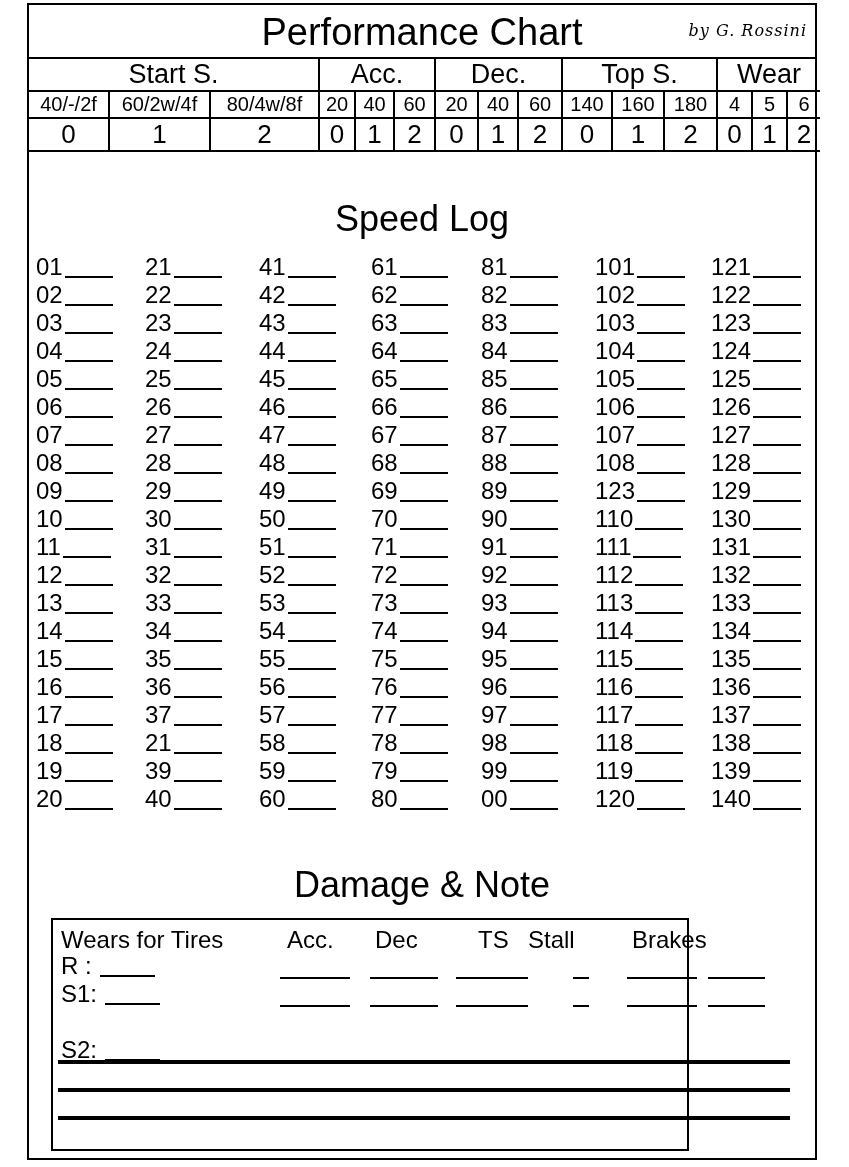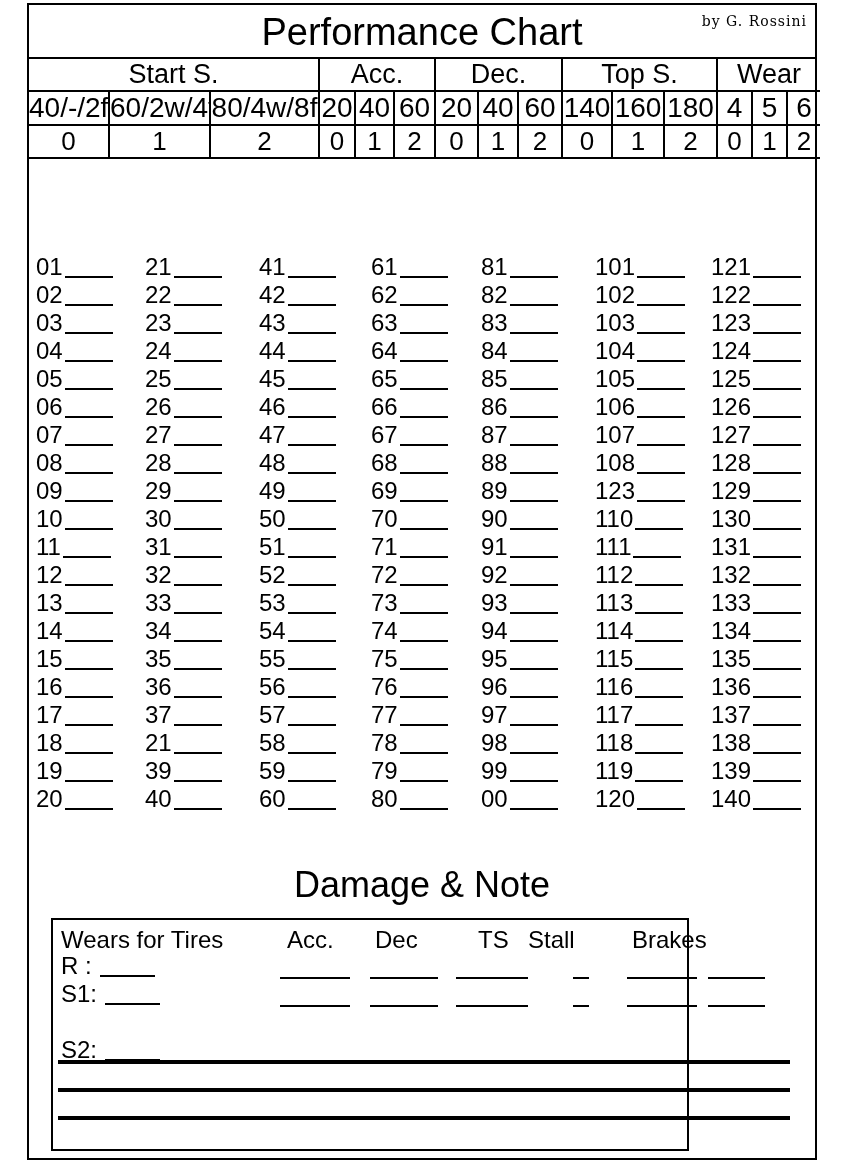--- a/index.html
+++ b/index.html
@@ -1,27 +1,27 @@
 <!DOCTYPE html>
 <html><head>
 <meta charset="utf-8">
 <style>
   html,body{margin:0;padding:0;background:#ffffff;}
   body{width:849px;height:1167px;position:relative;font-family:"Liberation Sans",sans-serif;color:#000;}
   .sheet{position:absolute;left:27px;top:3px;width:790px;height:1157px;border:2px solid #000;box-sizing:border-box;background:#fff;}
   
   .title-row{position:relative;height:52px;border-bottom:2px solid #000;}
   .page-title{margin:0;padding-top:7px;text-align:center;font-size:38px;font-weight:400;letter-spacing:0px;line-height:1.1;}
-  .credit{position:absolute;top:8px;right:8px;font-family:"DejaVu Serif",serif;font-size:14px;letter-spacing:1px;}
+  .credit{position:absolute;top:16px;right:8px;font-family:"DejaVu Serif",serif;font-style:italic;font-size:16px;letter-spacing:1px;}
   
   .perf-table{border-collapse:collapse;table-layout:fixed;width:786px;}
   .perf-table td{padding:0;text-align:center;vertical-align:middle;overflow:hidden;white-space:nowrap;}
   .perf-table tr{height:27px;}
   td.g-cell{font-size:27px;border-bottom:2px solid #000;border-right:2px solid #000;}
-  td.s-cell{font-size:28px;border-bottom:2px solid #000;border-right:2px solid #000;}
+  td.s-cell{font-size:20px;border-bottom:2px solid #000;border-right:2px solid #000;}
   td.v-cell{font-size:26px;border-bottom:2px solid #000;border-right:2px solid #000;}
   td.last{border-right:none !important;}
   
   .section-title{position:absolute;left:0;width:100%;text-align:center;font-size:36px;font-weight:400;margin:0;line-height:36px;}
   #speedlog-title{top:196px;}
   #damage-title{top:862px;}
   
   .log-col{position:absolute;top:248px;width:112px;}
   .log-entry{height:28px;line-height:28px;font-size:24px;white-space:nowrap;}
   .log-blank{display:inline-block;width:48px;height:2px;background:#000;margin-left:2px;position:relative;top:3px;}
@@ -100,20 +100,21 @@
           <td class="v-cell">0</td>
           <td class="v-cell">1</td>
           <td class="v-cell">2</td>
           <td class="v-cell">0</td>
           <td class="v-cell">1</td>
           <td class="v-cell last">2</td>
         </tr>
     </tbody>
   </table>
 
+  <h2 class="section-title" id="speedlog-title">Speed Log</h2>
 
   <div id="log-grid">
       <div class="log-col" style="left: 7px;">
         <div class="log-entry"><span class="log-num">01</span><span class="log-blank"></span></div>
         <div class="log-entry"><span class="log-num">02</span><span class="log-blank"></span></div>
         <div class="log-entry"><span class="log-num">03</span><span class="log-blank"></span></div>
         <div class="log-entry"><span class="log-num">04</span><span class="log-blank"></span></div>
         <div class="log-entry"><span class="log-num">05</span><span class="log-blank"></span></div>
         <div class="log-entry"><span class="log-num">06</span><span class="log-blank"></span></div>
         <div class="log-entry"><span class="log-num">07</span><span class="log-blank"></span></div>

